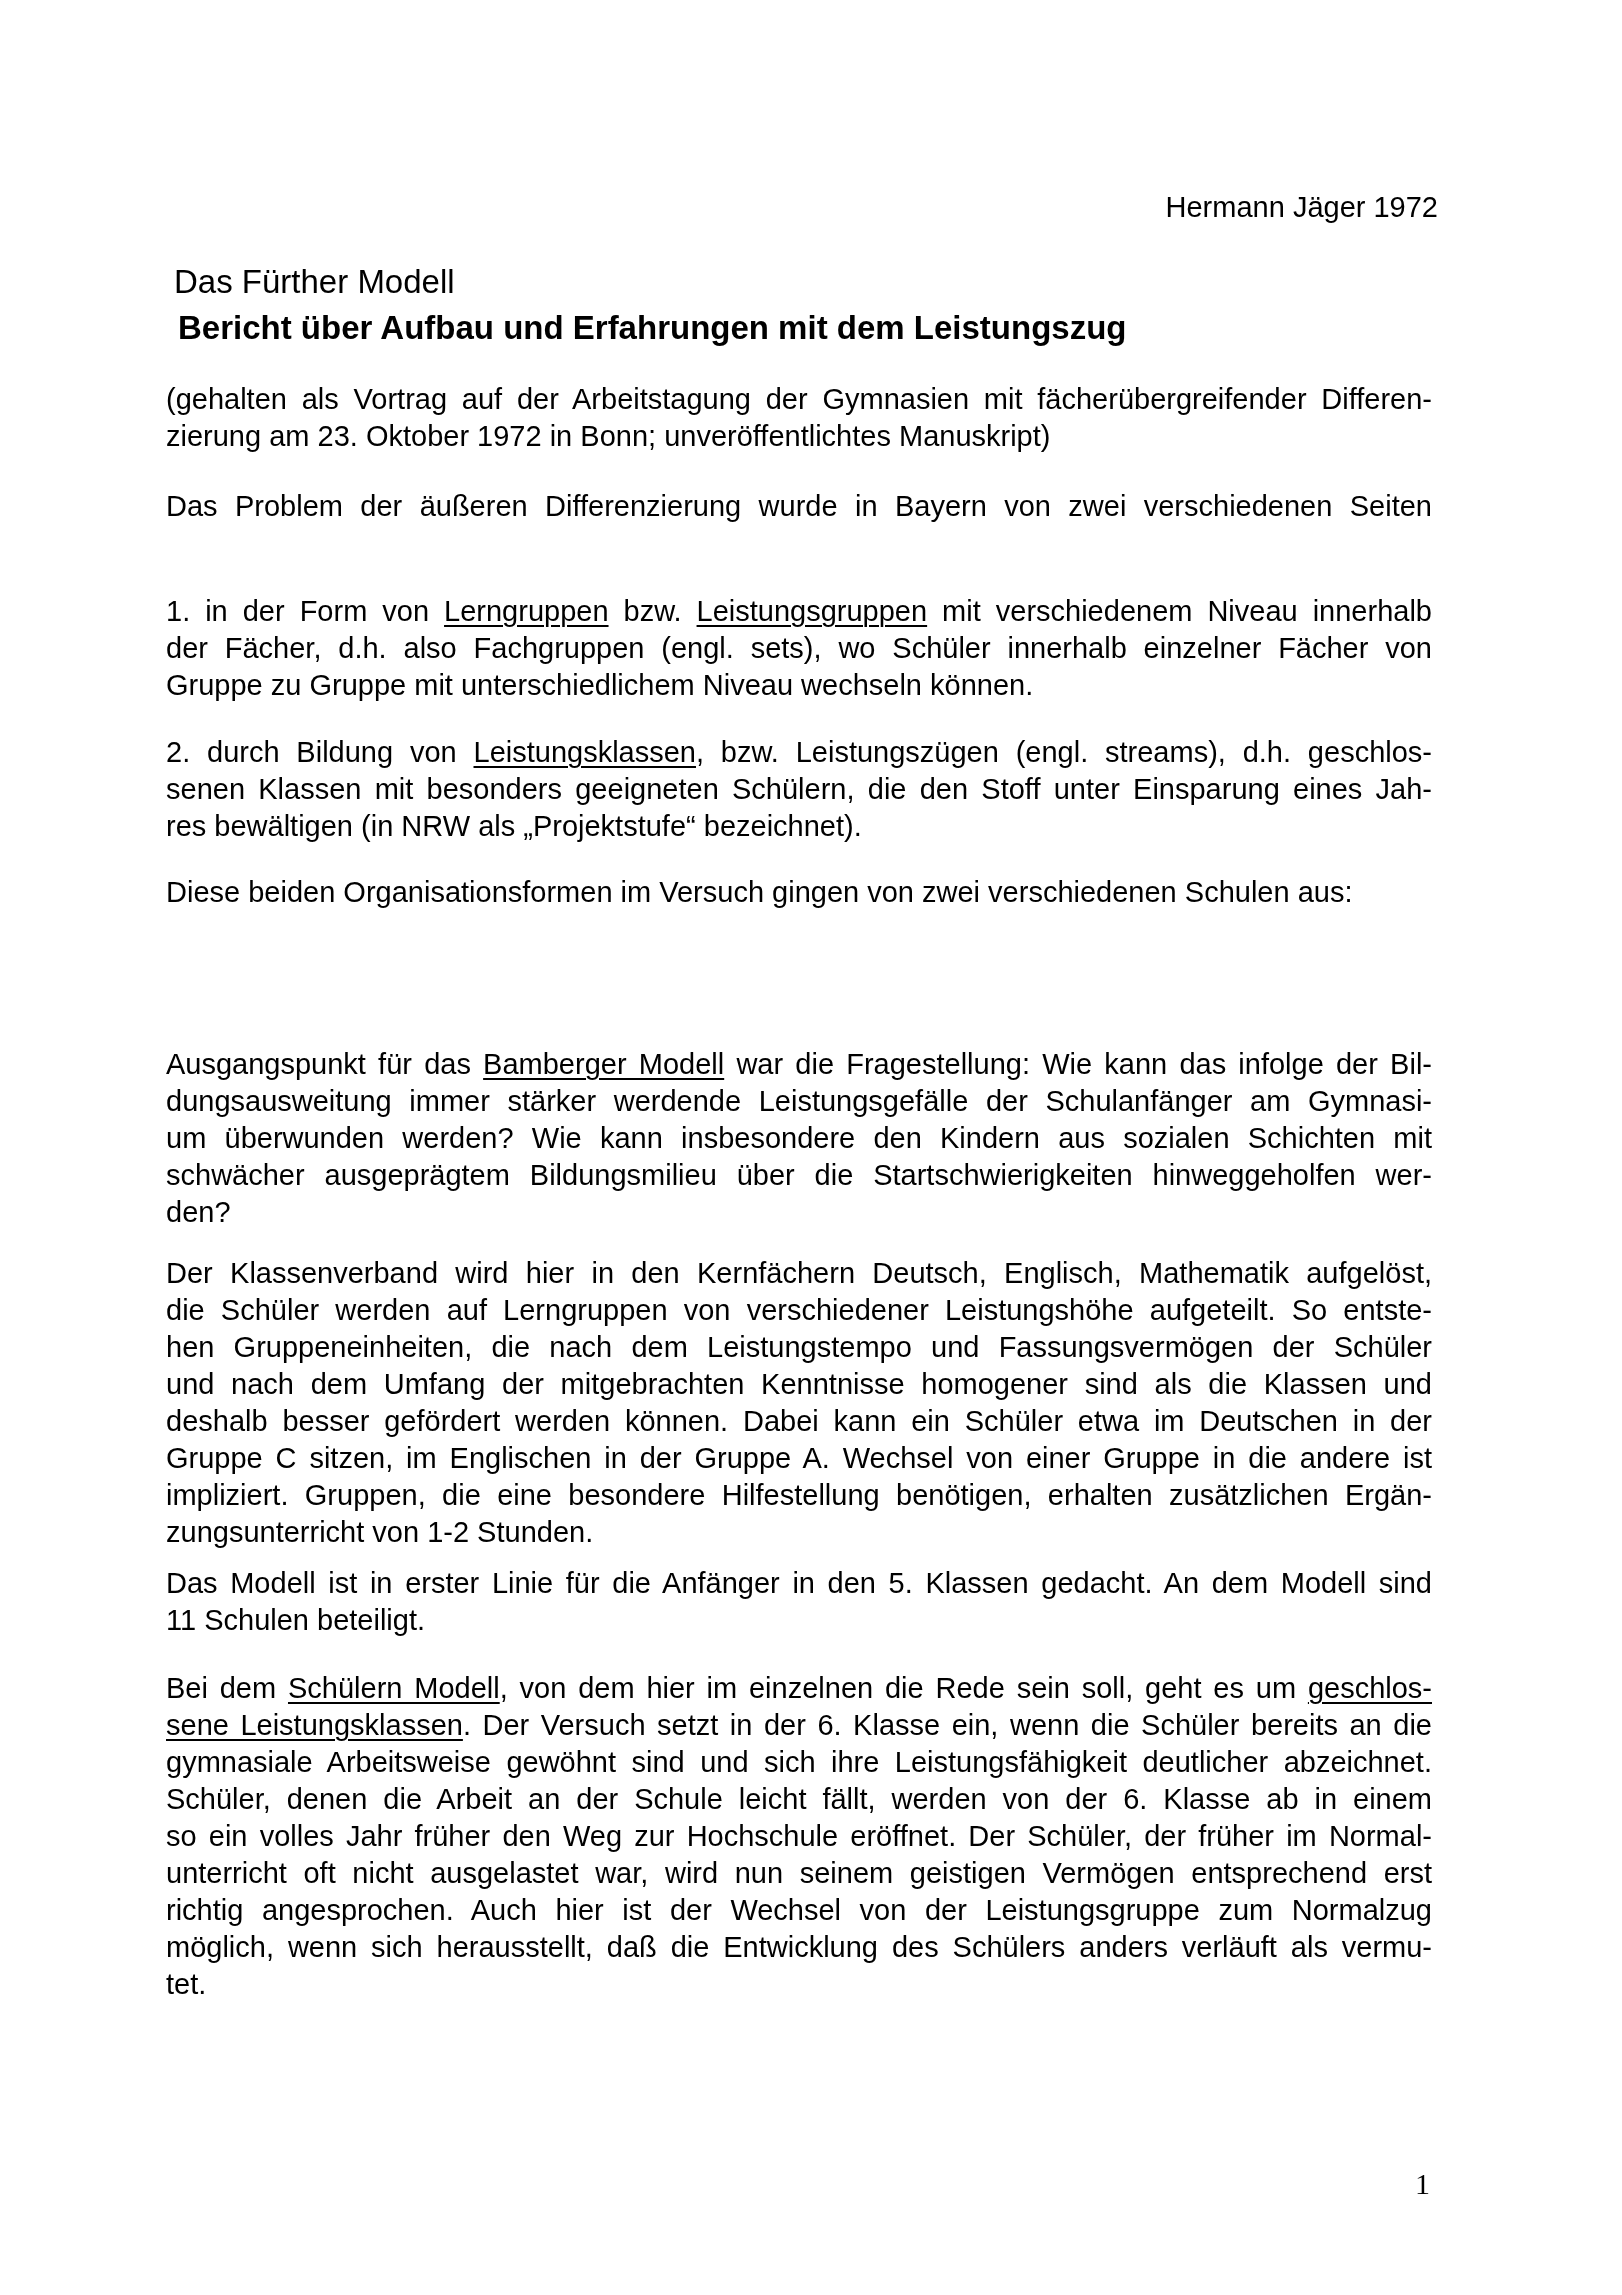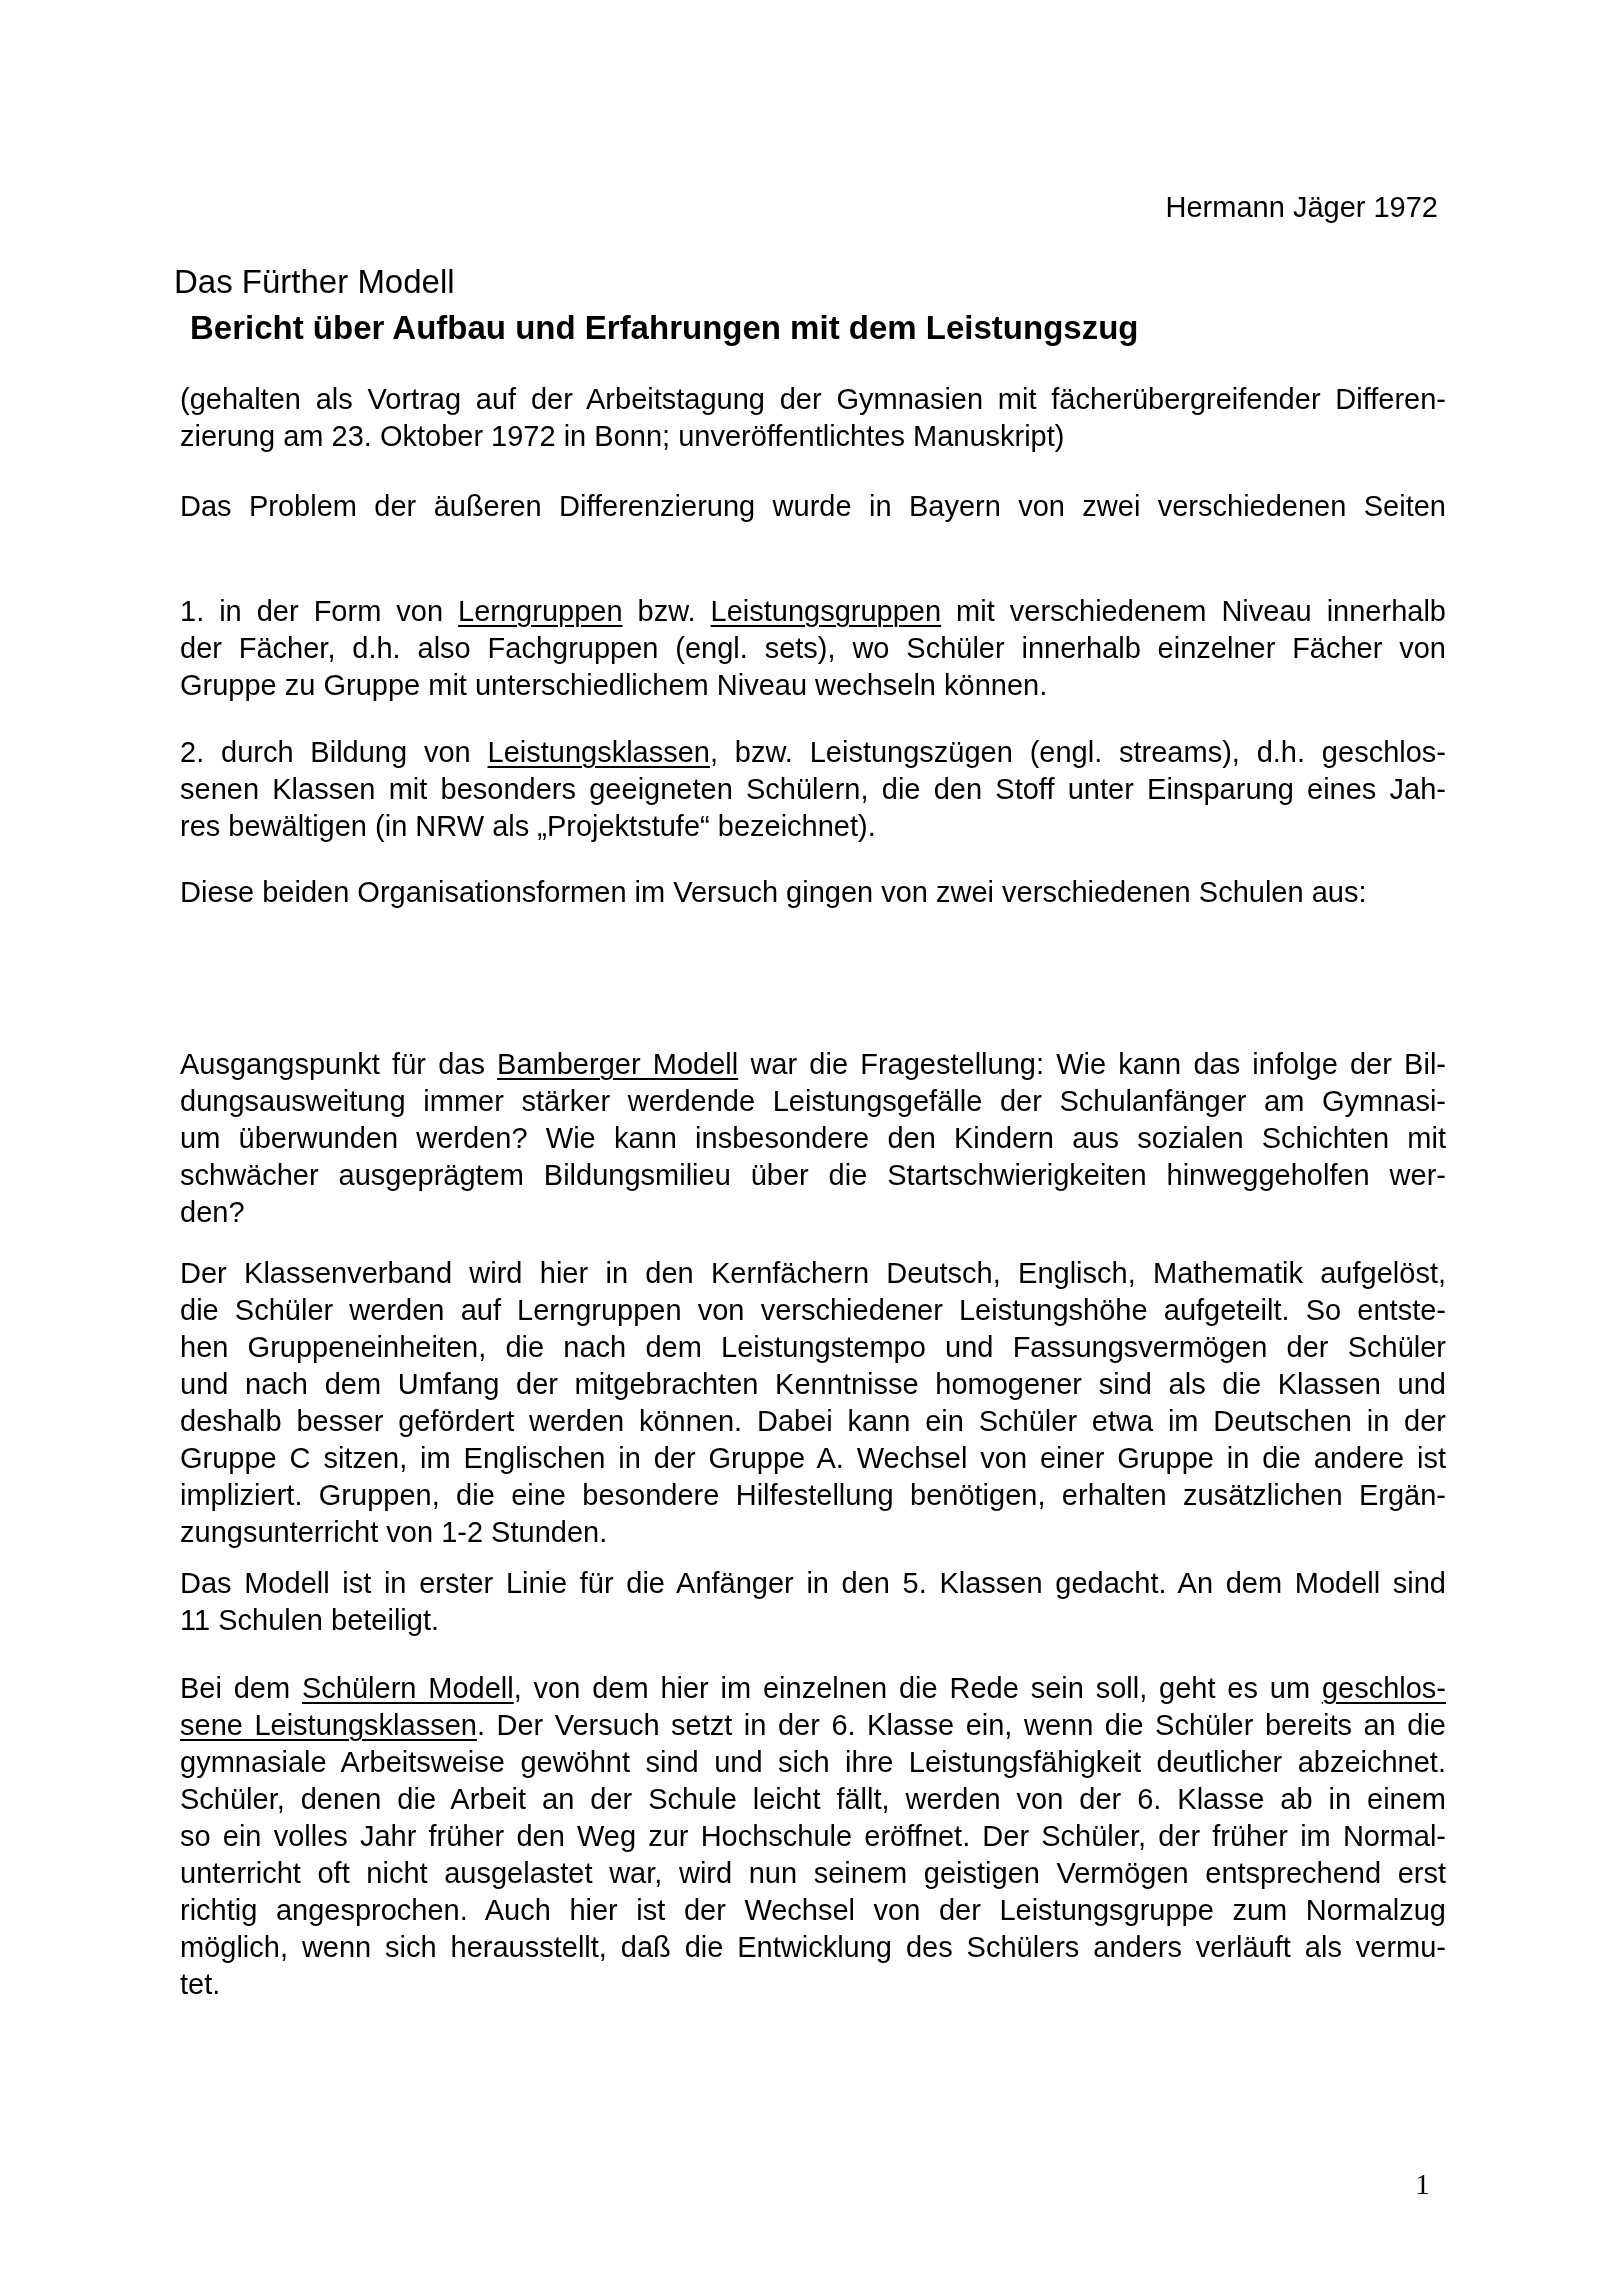--- a/index.html
+++ b/index.html
@@ -1,22 +1,22 @@
 <!DOCTYPE html>
 <html style="font-size:10.5px"><head>
 <meta charset="utf-8">
 <style>
   html, body { margin: 0; padding: 0; background: #ffffff; }
   body { width: 1623px; height: 2295px; position: relative; overflow: hidden; color: #000; }
   .page { position: absolute; left: 0; top: 0; width: 1623px; height: 2295px; }
   .txt { font-family: "Liberation Sans", sans-serif; font-size: 29px; line-height: 37px; }
   .author { position: absolute; right: 185px; top: 191px; font-family: "Liberation Sans", sans-serif; font-size: 29px; margin-left: 45px; }
   .title { position: absolute; left: 174px; top: 262px; font-family: "Liberation Sans", sans-serif; font-size: 33px; line-height: 39px; text-align: center; }
-  .subtitle { position: absolute; left: 190px; top: 308px; font-family: "Liberation Sans", sans-serif; font-size: 33px; font-weight: bold; line-height: 39px; }
-  .block { position: absolute; left: 180px; width: 1266px; }
+  .subtitle { position: absolute; left: 178px; top: 308px; font-family: "Liberation Sans", sans-serif; font-size: 33px; font-weight: bold; line-height: 39px; }
+  .block { position: absolute; left: 166px; width: 1266px; }
   .line { display: block; white-space: nowrap; text-align: justify; text-align-last: justify; height: 37px; }
   .line.last { text-align-last: left; }
   .u { text-decoration: underline; text-decoration-thickness: 2px; text-underline-offset: 3.9px; }
   .pageno { position: absolute; left: 1415px; top: 2167px; font-family: "Liberation Serif", serif; font-size: 30px; }
 </style>
 </head>
 <body>
 
 <div class="page">
 

